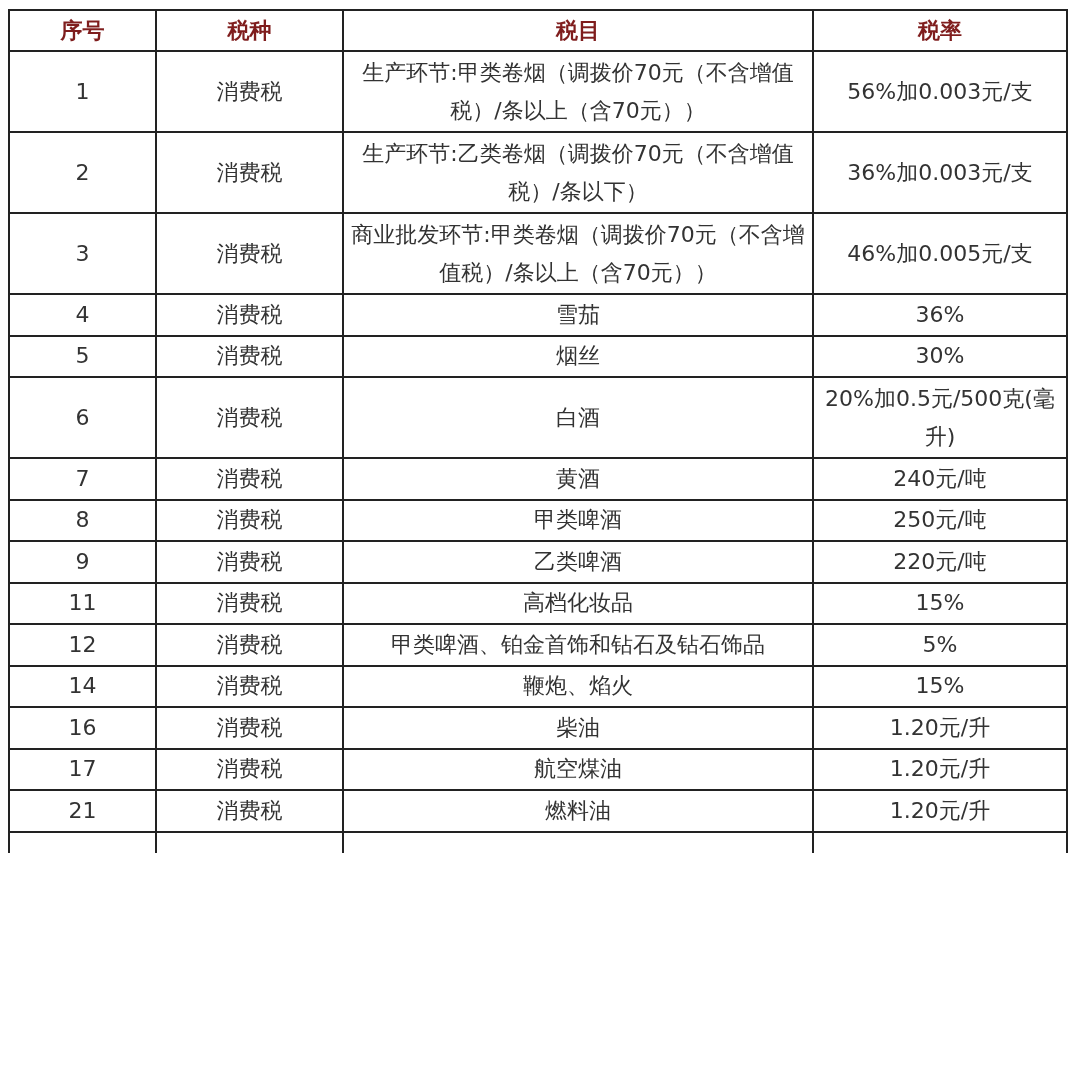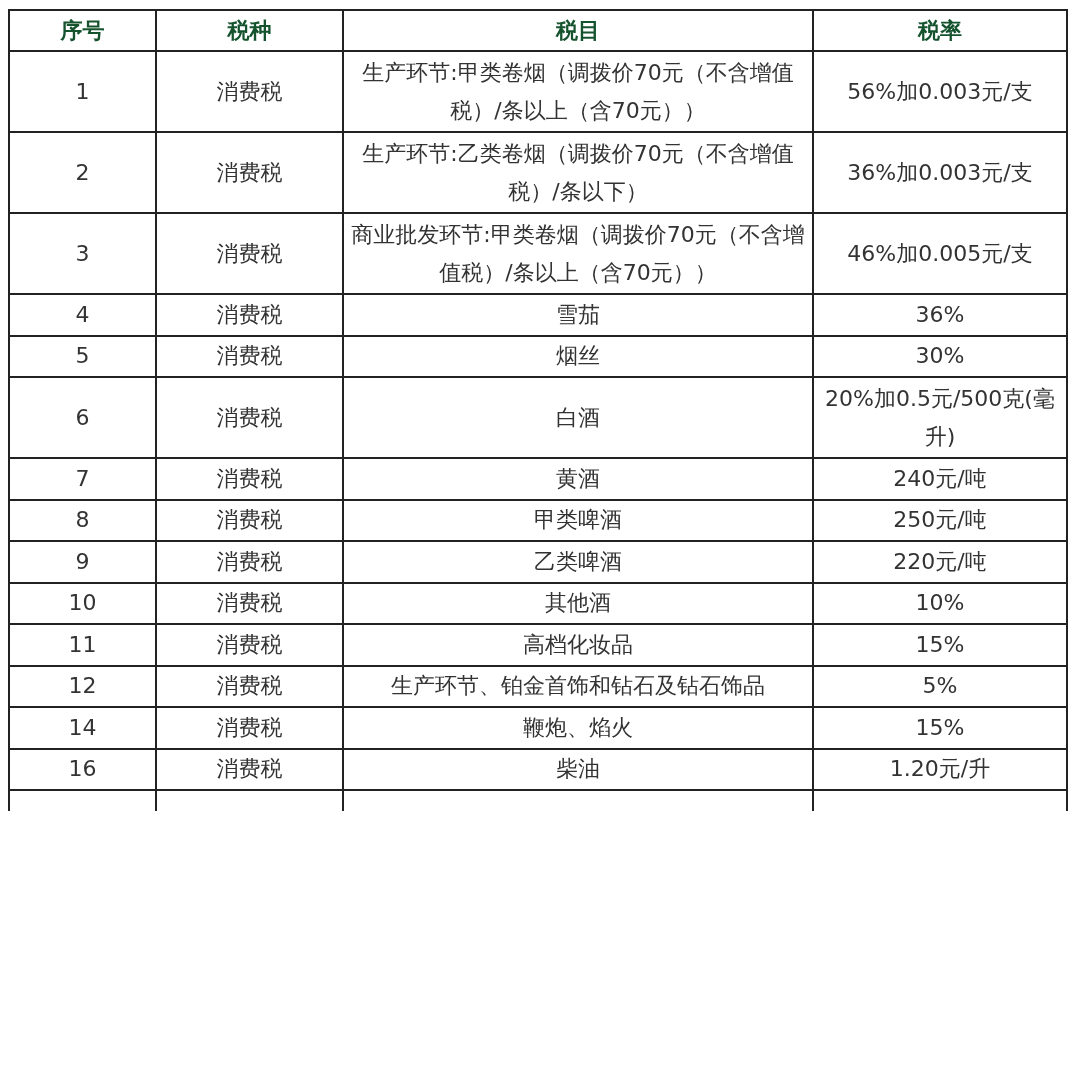--- a/index.html
+++ b/index.html
@@ -17,21 +17,21 @@
   col.c2 { width: 187px; }
   col.c3 { width: 470px; }
   col.c4 { width: 254px; }
   th, td {
     border: 2px solid #222222;
     text-align: center;
     vertical-align: middle;
     padding: 0 6px;
     line-height: 38px;
   }
-  th { height: 39px; font-weight: bold; color: #14532d; font-size: 22px; }
+  th { height: 39px; font-weight: bold; color: #7f1d1d; font-size: 22px; }
   td { height: 39.5px; }
   tr.two td { height: 79px; }
   .tail td { height: 20px; border-bottom: none; }
 </style>
 </head>
 <body>
 
 <div class="wrap">
   <table>
     <colgroup>
@@ -97,49 +97,55 @@
           <td>甲类啤酒</td>
           <td>250元/吨</td>
         </tr>
         <tr>
           <td>9</td>
           <td>消费税</td>
           <td>乙类啤酒</td>
           <td>220元/吨</td>
         </tr>
         <tr>
-          <td>10</td>
-          <td>消费税</td>
-          <td>其他酒</td>
-          <td>10%</td>
-        </tr>
-        <tr>
           <td>11</td>
           <td>消费税</td>
           <td>高档化妆品</td>
           <td>15%</td>
         </tr>
         <tr>
           <td>12</td>
           <td>消费税</td>
-          <td>生产环节、铂金首饰和钻石及钻石饰品</td>
+          <td>甲类啤酒、铂金首饰和钻石及钻石饰品</td>
           <td>5%</td>
         </tr>
         <tr>
           <td>14</td>
           <td>消费税</td>
           <td>鞭炮、焰火</td>
           <td>15%</td>
         </tr>
         <tr>
           <td>16</td>
           <td>消费税</td>
           <td>柴油</td>
           <td>1.20元/升</td>
         </tr>
+        <tr>
+          <td>17</td>
+          <td>消费税</td>
+          <td>航空煤油</td>
+          <td>1.20元/升</td>
+        </tr>
+        <tr>
+          <td>21</td>
+          <td>消费税</td>
+          <td>燃料油</td>
+          <td>1.20元/升</td>
+        </tr>
         <tr class="tail">
           <td></td>
           <td></td>
           <td></td>
           <td></td>
         </tr>
       </tbody>
   </table>
 </div>
 

